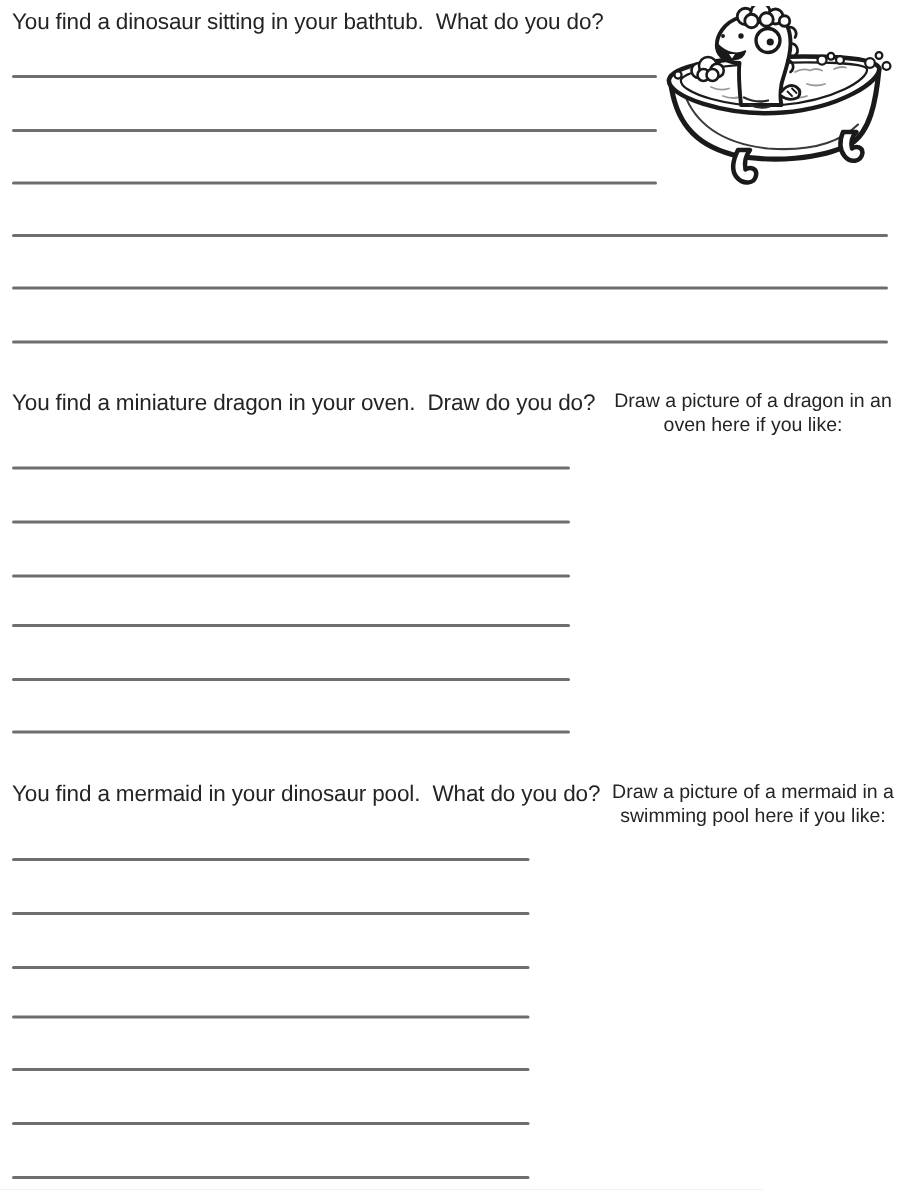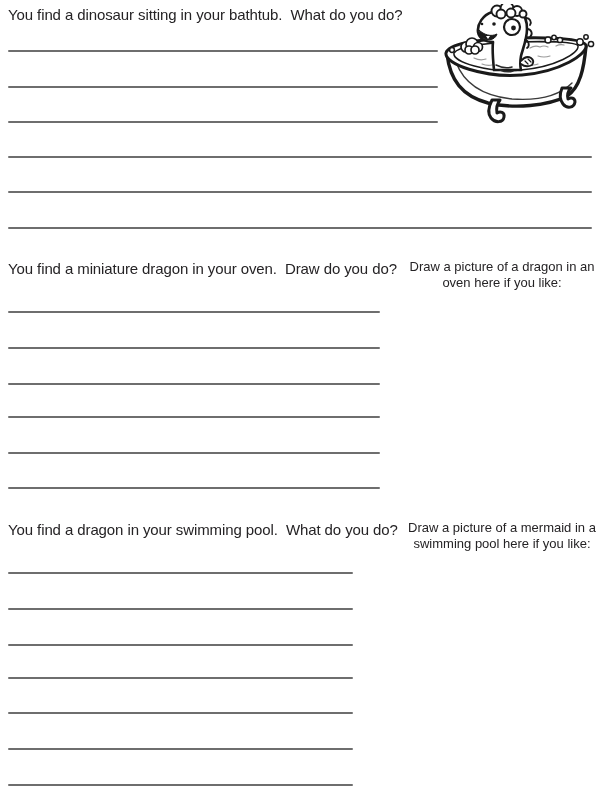--- a/index.html
+++ b/index.html
@@ -146,21 +146,21 @@
   <div class="draw-prompt" style="top:259px;">Draw a picture of a dragon in an
 oven here if you like:</div>
 
   <div class="wline" style="top:311px;left:8px;width:372px;"></div>
   <div class="wline" style="top:347px;left:8px;width:372px;"></div>
   <div class="wline" style="top:383px;left:8px;width:372px;"></div>
   <div class="wline" style="top:416px;left:8px;width:372px;"></div>
   <div class="wline" style="top:452px;left:8px;width:372px;"></div>
   <div class="wline" style="top:487px;left:8px;width:372px;"></div>
 
-  <div class="q-title" style="top:521px;">You find a dragon in your swimming pool.  What do you do?</div>
+  <div class="q-title" style="top:521px;">You find a mermaid in your dinosaur pool.  What do you do?</div>
   <div class="draw-prompt" style="top:520px;">Draw a picture of a mermaid in a
 swimming pool here if you like:</div>
 
   <div class="wline" style="top:572px;left:8px;width:345px;"></div>
   <div class="wline" style="top:608px;left:8px;width:345px;"></div>
   <div class="wline" style="top:644px;left:8px;width:345px;"></div>
   <div class="wline" style="top:677px;left:8px;width:345px;"></div>
   <div class="wline" style="top:712px;left:8px;width:345px;"></div>
   <div class="wline" style="top:748px;left:8px;width:345px;"></div>
   <div class="wline" style="top:784px;left:8px;width:345px;"></div>

